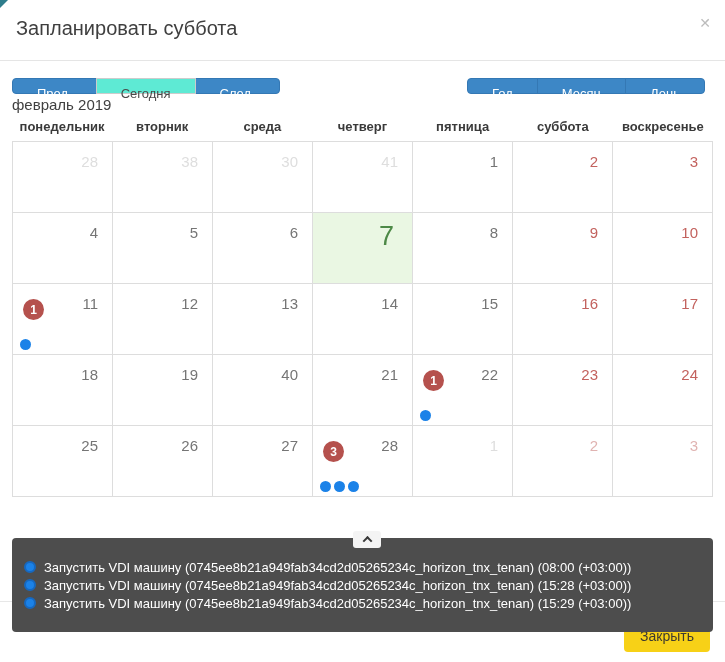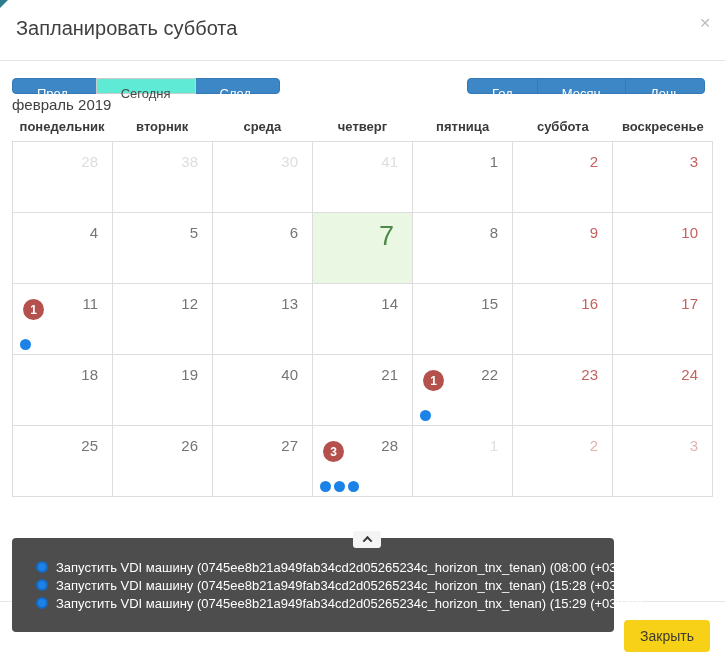--- a/index.html
+++ b/index.html
@@ -50,22 +50,22 @@
   .t-today { background: var(--today-bg, #eaf7e3); }
   .t-today .daynum { color: var(--today-green, #4d8947); font-size: 27px; top: 8px; right: 18px; font-weight: 400; }
 
   .badge { position: absolute; top: 15px; left: 10px; width: 21px; height: 21px; border-radius: 50%;
     background: var(--badge-red, #b5514d); color: #fff; font-size: 12px; font-weight: bold;
     display: flex; align-items: center; justify-content: center; }
   .dots { position: absolute; left: 7px; bottom: 4px; display: flex; gap: 3px; }
   .dot { width: 11px; height: 11px; border-radius: 50%; background: var(--dot-blue, #1b82e8); display: inline-block; cursor: pointer; }
 
   
-  .event-tooltip { position: absolute; left: 12px; top: 477px; width: 602px; height: 94px;
-    background: var(--tooltip-bg, #4d4d4d); border-radius: 4px; z-index: 5; padding: 20px 0 0 24px; }
+  .event-tooltip { position: absolute; left: 12px; top: 477px; width: 701px; height: 94px;
+    background: var(--tooltip-bg, #4d4d4d); border-radius: 4px; z-index: 5; padding: 20px 0 0 12px; }
   .collapse-tab { position: absolute; top: -7px; left: 341px; width: 28px; height: 17px;
     background: #f4f4f4; border-radius: 3px; cursor: pointer; display: flex; align-items: center; justify-content: center; }
   .chevron-up { width: 7px; height: 7px; border-top: 2px solid #3a3a3a; border-left: 2px solid #3a3a3a;
     transform: rotate(45deg) translate(1px, 1px); display: inline-block; }
   .tip-item { display: flex; align-items: center; height: 18px; margin-bottom: 0; cursor: pointer; }
   .tip-bullet { width: 12px; height: 12px; border-radius: 50%; flex: 0 0 12px;
     background: var(--dot-blue, #1b82e8); border: 2px solid #1668c0; margin-right: 8px; }
   .tip-item span.tip-text { color: #fff; font-size: 13px; white-space: nowrap; }
 
   

